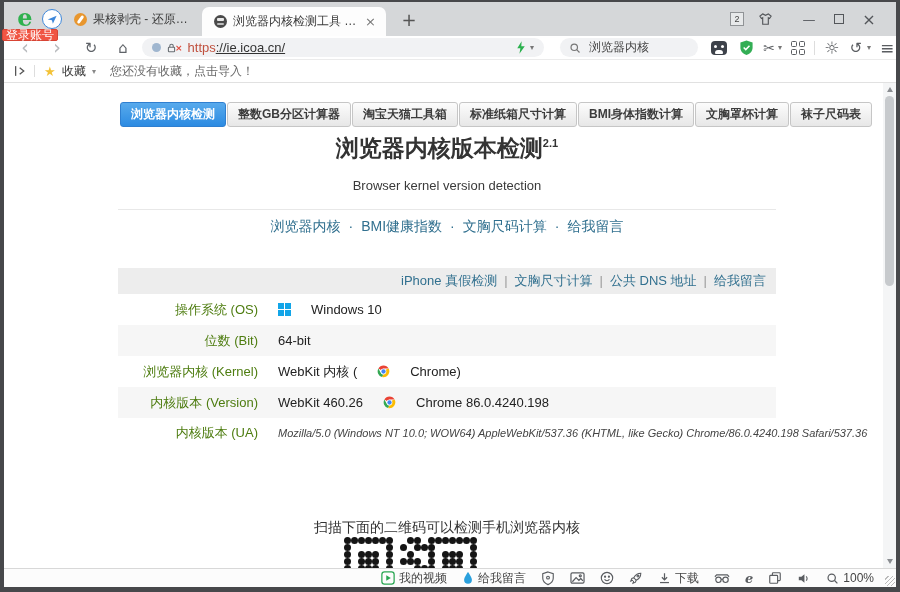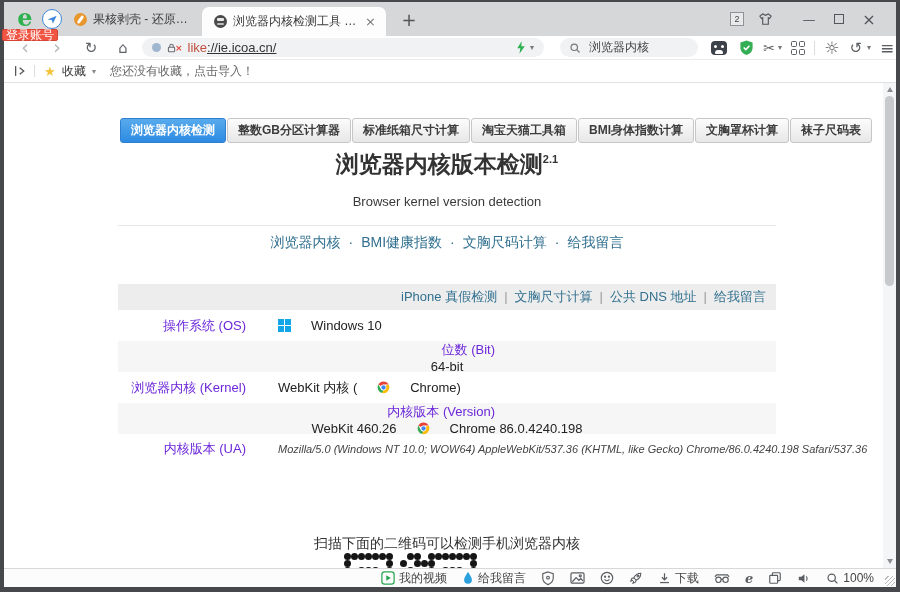--- a/index.html
+++ b/index.html
@@ -89,43 +89,43 @@
   .bk-sep{left:30px;}
   .bk-sep i{width:1px;height:12px;background:#ddd;}
   .bk-star{left:40px;color:#f3c237;font-size:13px;position:relative;}
   .bk-star::after{content:"";position:absolute;right:-2px;bottom:2px;width:4px;height:4px;border-radius:50%;background:#57c44d;}
   .bk-fav{left:58px;font-size:12px;color:#333;}
   .bk-caret{left:88px;font-size:8px;color:#888;}
   .bk-hint{left:106px;font-size:12px;color:#666;}
 
   
   .page{position:absolute;left:4px;right:4px;top:83px;height:485px;background:#fff;overflow:hidden;}
-  .content{position:absolute;left:114px;top:16px;width:658px;height:485px;}
+  .content{position:absolute;left:114px;top:0;width:658px;height:485px;}
 
   .navtabs{position:absolute;left:2px;top:19px;display:flex;gap:1px;white-space:nowrap;}
   .ptab{height:25px;line-height:23px;padding:0 10px;font-size:12px;font-weight:bold;color:#3c3c3c;
     background:linear-gradient(#fcfcfc,#e7e7e7);border:1px solid #c6c6c6;border-radius:3px;}
   .ptab.active{color:#fff;background:linear-gradient(#58aaec,#2c8be2);border-color:#2f7fd0;}
 
   .page-title{position:absolute;top:50px;width:100%;text-align:center;font-size:23px;font-weight:bold;color:#333;}
   .page-title sup{font-size:11px;font-weight:bold;text-align:center;}
   .subtitle{position:absolute;top:95px;width:100%;text-align:center;font-size:13px;color:#3a3a3a;}
   .divider{position:absolute;top:126px;left:0;right:0;border-top:1px solid #e8e8e8;}
   .quicklinks{position:absolute;top:135px;width:100%;text-align:center;font-size:14px;color:#31708f;}
   .quicklinks a{color:#31708f;text-decoration:none;}
   .quicklinks a + a::before{content:"·";color:#31708f;margin:0 8px;}
 
   .dtable{position:absolute;top:185px;left:0;width:658px;font-size:13px;}
   .thead{height:26px;background:#ededed;display:flex;align-items:center;justify-content:flex-end;
     padding-right:10px;font-size:13px;}
   .thead a{color:#31708f;text-decoration:none;}
   .thead a + a::before{content:"|";color:#9a9a9a;margin:0 7px;}
   .drow{display:flex;align-items:center;height:31px;color:#222;}
-  .drow.alt{background:#f6f6f6;flex-direction:column;}
-  .drow .lbl{width:160px;flex:none;text-align:right;padding-right:32px;color:#6d28d9;}
+  .drow.alt{background:#f6f6f6;}
+  .drow .lbl{width:160px;flex:none;text-align:right;padding-right:20px;color:#4d7c0f;}
   .drow .val{display:flex;align-items:center;gap:20px;white-space:nowrap;}
   .drow.small{font-size:11px;font-style:italic;color:#444;height:30px;}
   .drow.small .lbl{font-style:normal;font-size:13px;}
   .drow.ip{height:26px;font-size:11px;font-style:italic;color:#555;}
   .drow.ip .lbl{font-size:11px;}
   .win-logo{display:grid;grid-template-columns:6px 6px;grid-template-rows:6px 6px;gap:1px;flex:none;}
   .win-logo i{background:#12a5e8;}
 
   .qr-caption{position:absolute;top:436px;width:100%;text-align:center;font-size:14px;color:#333;}
   .qr{position:absolute;top:454px;left:226px;}
@@ -198,21 +198,21 @@
 
     <div class="urlbox">
       <span class="speed-ball"></span>
       <span class="lock-x">
         <svg width="11" height="12" viewBox="0 0 16 16" fill="none" stroke="#6a6f74" stroke-width="1.6">
           <rect x="3.5" y="7" width="9" height="6.5" rx="1"></rect>
             <path d="M5.5 7 V5 a2.5 2.5 0 0 1 5 0 V7"></path>
         </svg>
         <span class="redx glyph">×</span>
       </span>
-      <span><span class="url-scheme">like</span><span class="url-rest">://ie.icoa.cn/</span></span>
+      <span><span class="url-scheme">https</span><span class="url-rest">://ie.icoa.cn/</span></span>
       <span class="url-right">
         <svg width="10" height="13" viewBox="0 0 16 20">
             <polygon points="9,0 2,11 7,11 5.5,20 14,8 8.5,8" fill="#2bb14e"></polygon>
           </svg>
         <span class="caret glyph">▾</span>
       </span>
     </div>
 
     <div class="searchbox">
       <svg width="12" height="12" viewBox="0 0 16 16" fill="none" stroke="#777" stroke-width="1.6">
@@ -265,22 +265,22 @@
     <span class="bk-item bk-caret glyph">▾</span>
     <span class="bk-item bk-hint">您还没有收藏，点击导入！</span>
   </div>
 
   <div class="page">
     <div class="content">
 
       <div class="navtabs">
         <span class="ptab active">浏览器内核检测</span>
         <span class="ptab">整数GB分区计算器</span>
+        <span class="ptab">淘宝天猫工具箱</span>
         <span class="ptab">标准纸箱尺寸计算</span>
-        <span class="ptab">淘宝天猫工具箱</span>
         <span class="ptab">BMI身体指数计算</span>
         <span class="ptab">文胸罩杯计算</span>
         <span class="ptab">袜子尺码表</span>
       </div>
 
       <div class="page-title"><span>浏览器内核版本检测</span><sup>2.1</sup></div>
       <div class="subtitle">Browser kernel version detection</div>
       <div class="divider"></div>
 
       <div class="quicklinks">

